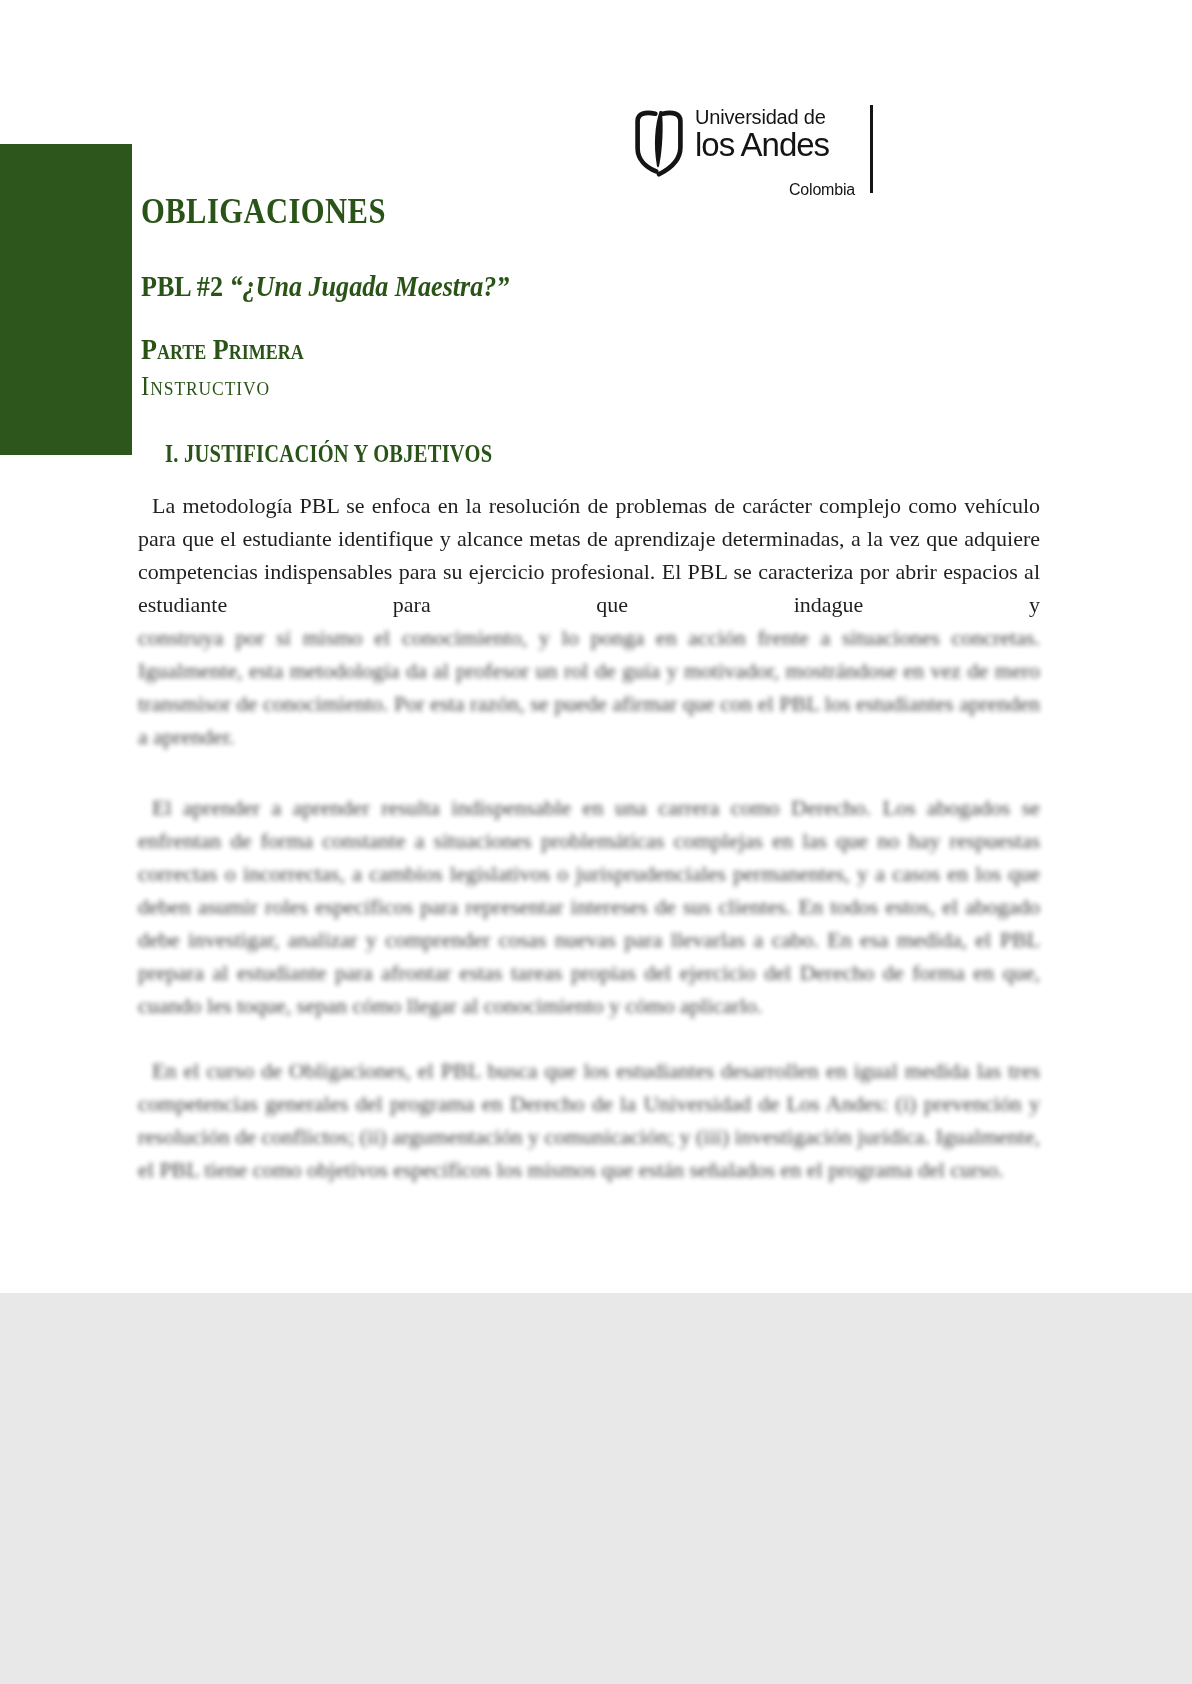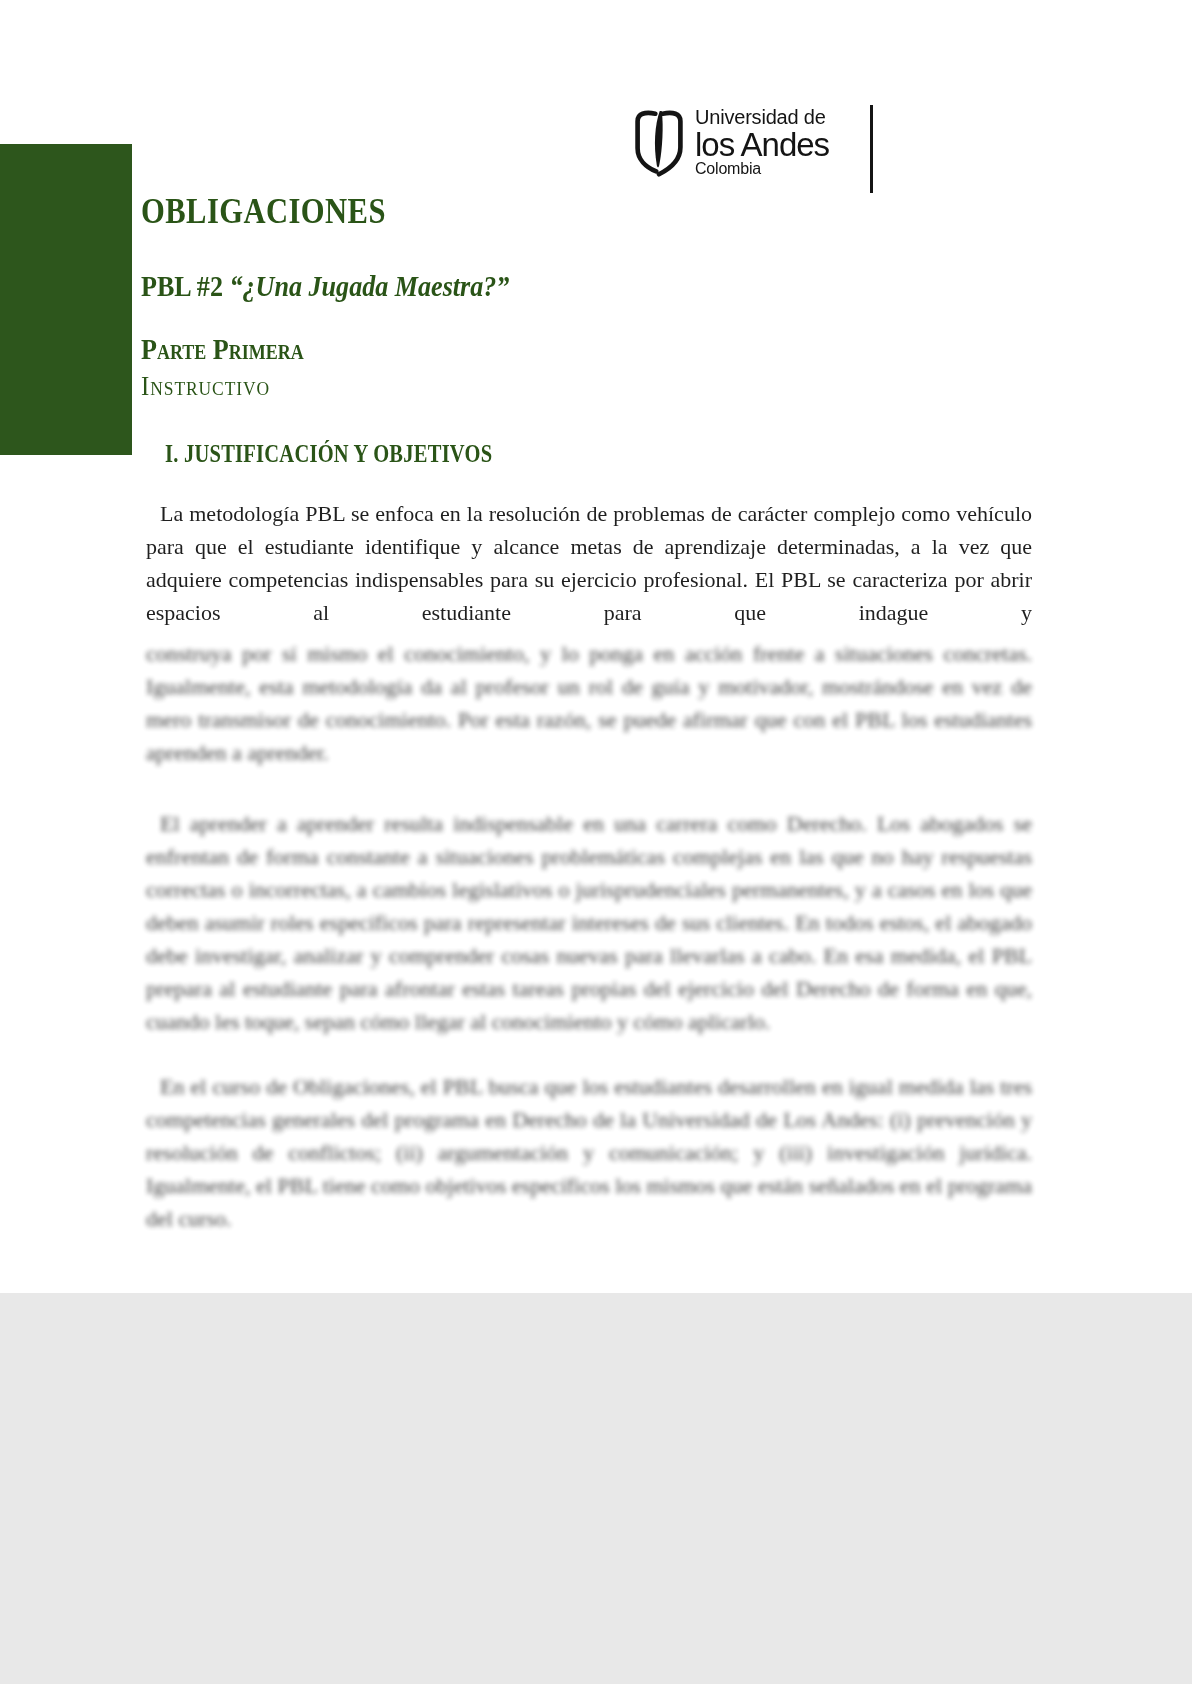--- a/index.html
+++ b/index.html
@@ -15,21 +15,21 @@
     position:absolute;left:0;top:144px;width:132px;height:311px;
     background:var(--green_bar,#2D561C);
   }
   
   .logo{position:absolute;left:0;top:0;width:1192px;height:200px;
         font-family:"Liberation Sans","DejaVu Sans",sans-serif;color:var(--logo_ink,#141414);}
   .shield{position:absolute;left:631px;top:110px;width:56px;height:67px;}
   .wordmark{position:absolute;left:695px;top:107px;width:160px;line-height:1;}
   .uni-line1{font-size:20px;letter-spacing:-0.2px;}
   .uni-line2{font-size:33px;font-weight:normal;letter-spacing:-1px;margin-top:1px;}
-  .uni-country{font-size:16px;text-align:left;margin-top:0;letter-spacing:-0.2px;}
+  .uni-country{font-size:16px;text-align:right;margin-top:21px;letter-spacing:-0.2px;}
   .logo-divider{position:absolute;left:870px;top:105px;width:3px;height:88px;background:#141414;}
   .faculty{position:absolute;left:886px;top:103px;font-size:31px;font-weight:bold;
            line-height:36px;letter-spacing:-0.5px;}
   
   .gr{color:var(--green_text,#2A5417);}
   .doc-title{
     position:absolute;left:141px;top:166px;
     font-size:36px;font-weight:bold;white-space:nowrap;
     transform:scaleX(0.85);transform-origin:0 0;letter-spacing:0.5px;
   }
@@ -52,21 +52,21 @@
   .section-heading{
     position:absolute;left:165px;top:440px;
     font-size:25px;font-weight:bold;white-space:nowrap;
     transform:scaleX(0.82);transform-origin:0 0;letter-spacing:0.3px;
   }
   
   .body-text{
     position:absolute;left:138px;top:489px;width:902px;
     font-size:22px;line-height:33px;text-align:justify;
   }
-  .body-text p{margin:8px;}
+  .body-text p{margin:0;}
   .p-indent{text-indent:14px;}
   .justify-last{text-align-last:justify;}
   .blurred{filter:blur(2.6px);opacity:0.85;}
   .gap-large{margin-top:38px !important;}
   .gap-medium{margin-top:32px !important;}
 </style>
 </head>
 <body>
 
 <div class="page">

